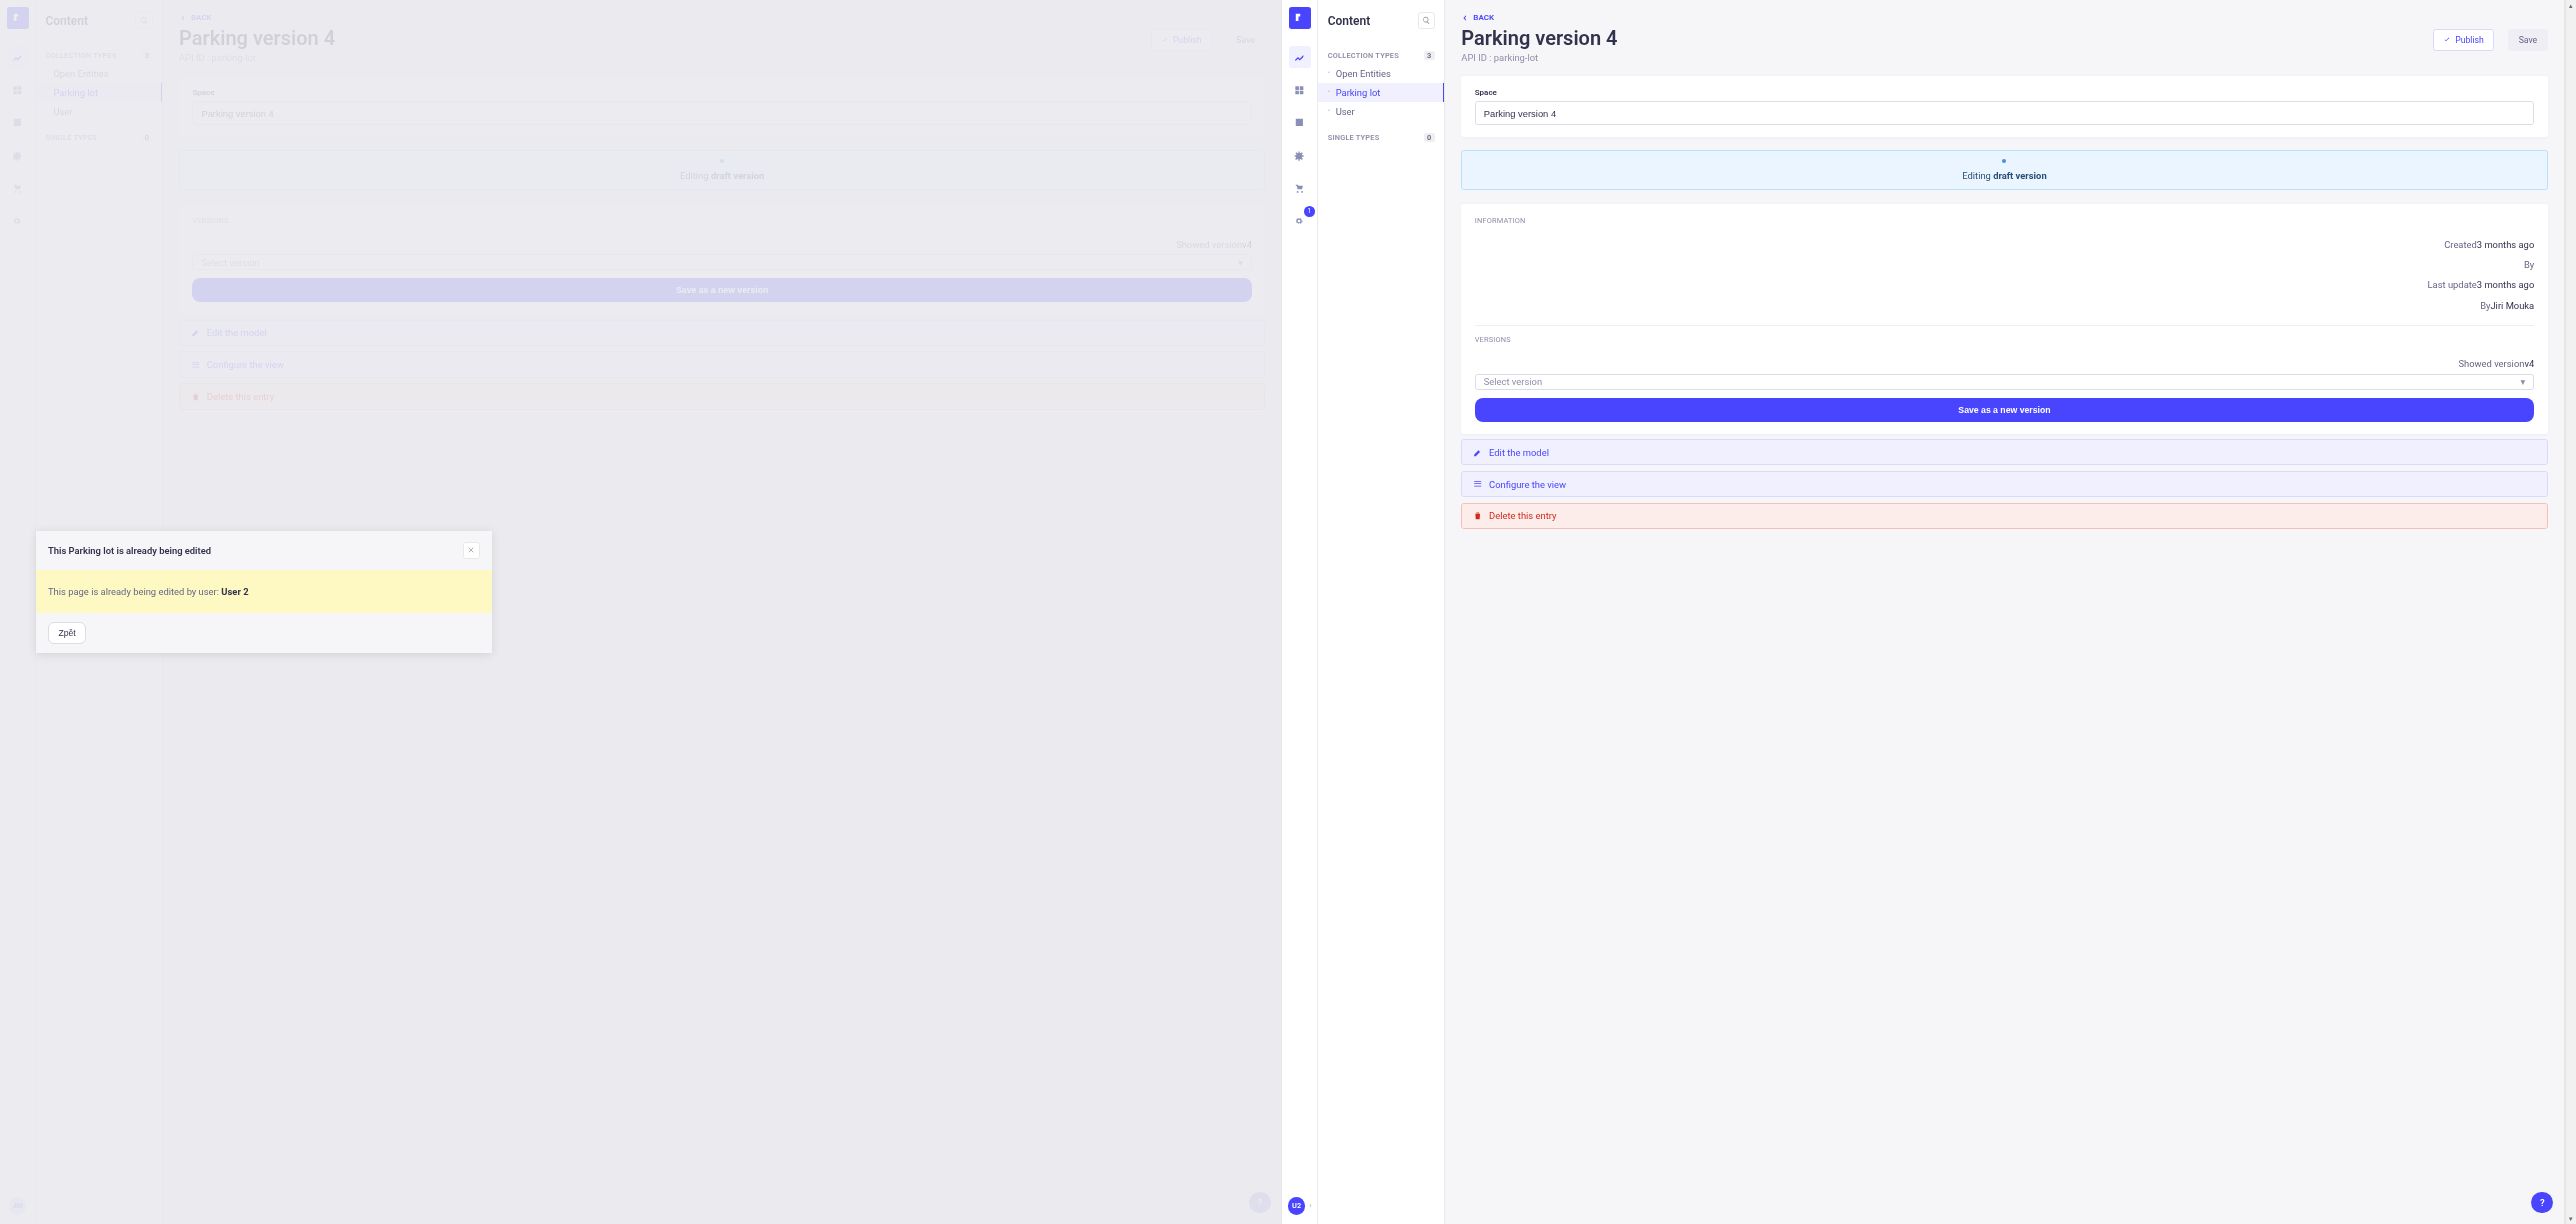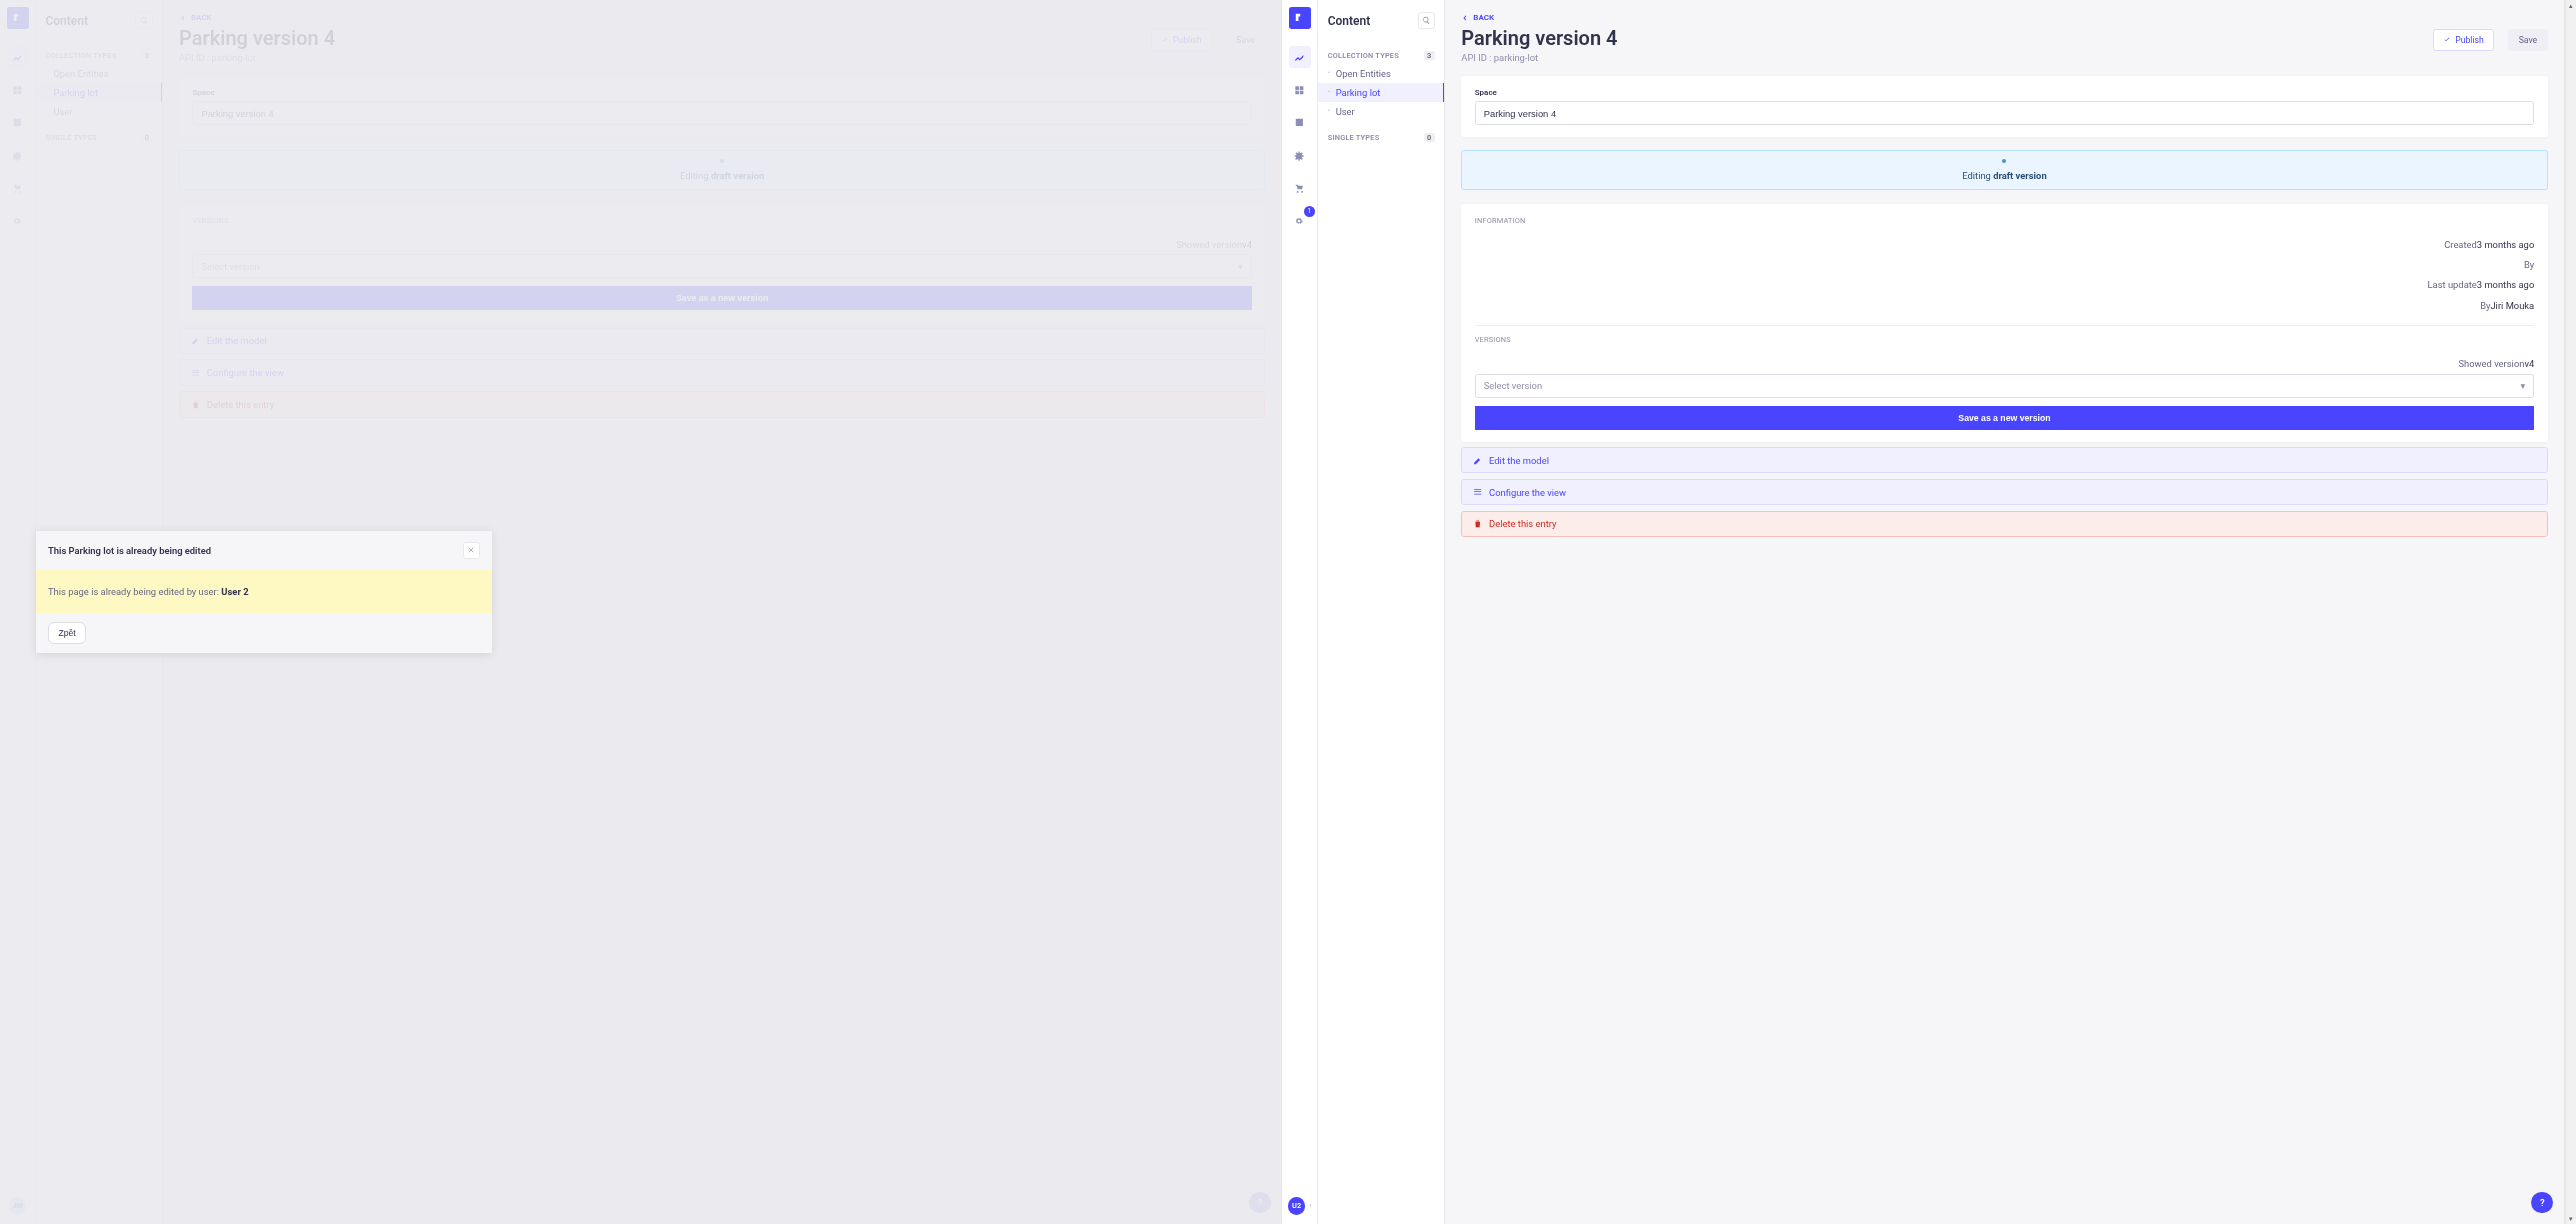--- a/index.html
+++ b/index.html
@@ -49,22 +49,22 @@
 .field-input { height:24px; border:0.7px solid #dcdce4; border-radius:2.7px; padding:0 8px; width:100%; font-size:9.4px; color:#32324d; background:#fff;}
 
 .banner { margin-top:13.4px; background:#eaf5ff; border:0.7px solid #b8e1ff; border-radius:2.7px; padding:8px 10.7px; font-size:9.4px; color:#2b4f76; display:flex; align-items:center; gap:6.7px;flex-direction:column;}
 .banner .dot { width:4px; height:4px; background:#4a8fd8; border-radius:50%;}
 .banner b { color:#2b4f76;}
 
 .card .section-title { font-size:7.4px; color:#8e8ea9; font-weight:400; letter-spacing:0.2px; margin-bottom:9.4px;}
 .info-row { display:flex; justify-content:flex-end; font-size:9.4px; color:#32324d; padding:4.7px 0;}
 .info-row .k { color:#666687;}
 .divider { height:0.7px; background:#eee; margin:9.4px 0;}
-.select { height:24px; border:0.7px solid #dcdce4; border-radius:2.7px; width:100%; padding:0 8px; display:flex; align-items:center; justify-content:space-between; font-size:9.4px; color:#8e8ea9; background:#fff;}
-.primary-btn { margin-top:8px; height:24px; background:#4945ff; color:#fff; border:none; border-radius:0; width:100%; font-size:8.7px; font-weight:600;}
+.select { height:16px; border:0.7px solid #dcdce4; border-radius:2.7px; width:100%; padding:0 8px; display:flex; align-items:center; justify-content:space-between; font-size:9.4px; color:#8e8ea9; background:#fff;}
+.primary-btn { margin-top:8px; height:24px; background:#4945ff; color:#fff; border:none; border-radius:8px; width:100%; font-size:8.7px; font-weight:600;}
 
 .link-card { margin-top:5.4px; background:#f0f0ff; border:0.7px solid #d9d8ff; border-radius:2.7px; padding:6.7px 10.7px; font-size:9.4px; color:#4945ff; display:flex; align-items:center; gap:6.7px;}
 .link-card.danger { background:#fcecea; border-color:#f5c0b8; color:#d02b20;}
 .link-card svg { width:9.4px; height:9.4px;}
 
 
 .overlay { position:absolute; inset:0; background:rgba(255,255,255,.7); display:flex; align-items:center; justify-content:flex-start; z-index:50;}
 .overlay .dim { position:absolute; inset:0; background:rgba(220,220,228,.55);}
 
 .modal { position:relative; width:456px; background:#fff; border-radius:2.7px; box-shadow:0 1.3px 10px rgba(0,0,0,.1); margin-left:36px; margin-top:-40px;}

